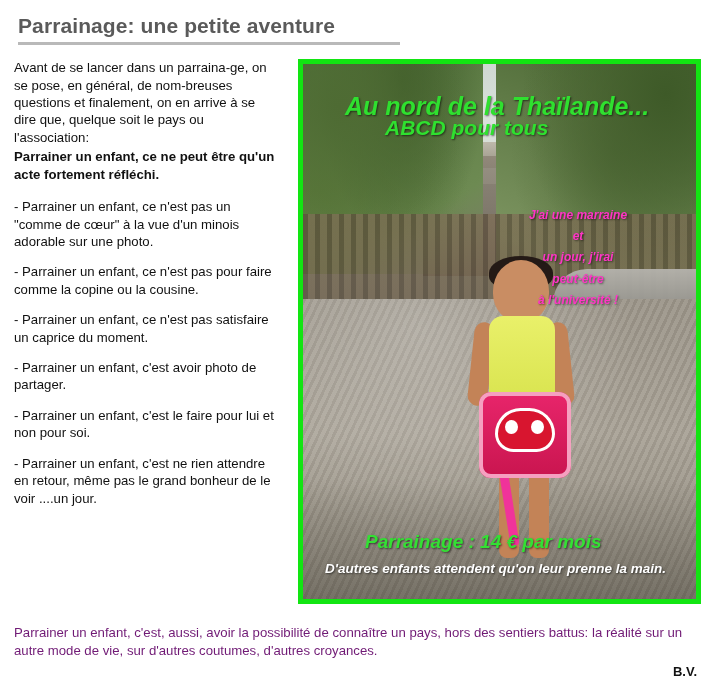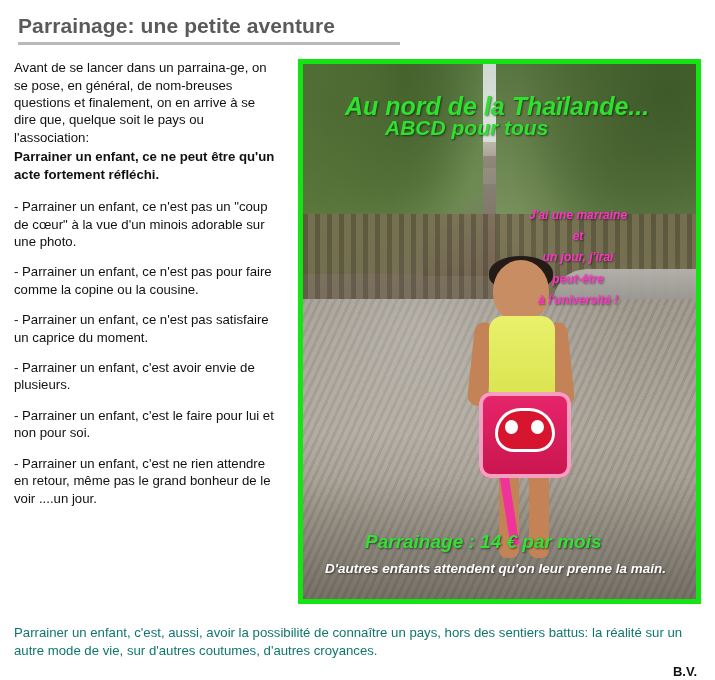--- a/index.html
+++ b/index.html
@@ -228,21 +228,21 @@
     font-weight: bold;
   }
   
   .footer {
     position: absolute;
     left: 14px;
     right: 28px;
     top: 624px;
     font-size: 13.2px;
     line-height: 1.35;
-    color: #0f766e;
+    color: #701a75;
   }
   .signature {
     position: absolute;
     right: 18px;
     top: 664px;
     font-size: 13px;
     font-weight: bold;
     color: #111;
   }
 </style>
@@ -254,24 +254,24 @@
   <div class="title-block">
     <div class="title">Parrainage: une petite aventure</div>
     <div class="title-rule"></div>
   </div>
 
   <div class="columns">
 
     <div class="left-col">
       <p class="intro-lead">Avant de se lancer dans un parraina-ge, on se pose, en général, de nom-breuses questions et finalement, on en arrive à se dire que, quelque soit le pays ou l'association:</p>
       <p class="lead-bold">Parrainer un enfant, ce ne peut être qu'un acte fortement réfléchi.</p>
-      <p>- Parrainer un enfant, ce n'est pas un "coup de cœur" à la vue d'un minois adorable sur une photo.</p>
+      <p>- Parrainer un enfant, ce n'est pas un "comme de cœur" à la vue d'un minois adorable sur une photo.</p>
       <p>- Parrainer un enfant, ce n'est pas pour faire comme la copine ou la cousine.</p>
       <p>- Parrainer un enfant, ce n'est pas satisfaire un caprice du moment.</p>
-      <p>- Parrainer un enfant, c'est avoir envie de plusieurs.</p>
+      <p>- Parrainer un enfant, c'est avoir photo de partager.</p>
       <p>- Parrainer un enfant, c'est le faire pour lui et non pour soi.</p>
       <p>- Parrainer un enfant, c'est ne rien attendre en retour, même pas le grand bonheur de le voir ....un jour.</p>
     </div>
 
     <div class="photo-wrap">
       <div class="photo">
         <div class="sky"></div>
         <div class="hut-roof"></div>
         <div class="hut"></div>
         <div class="foliage-left"></div>

